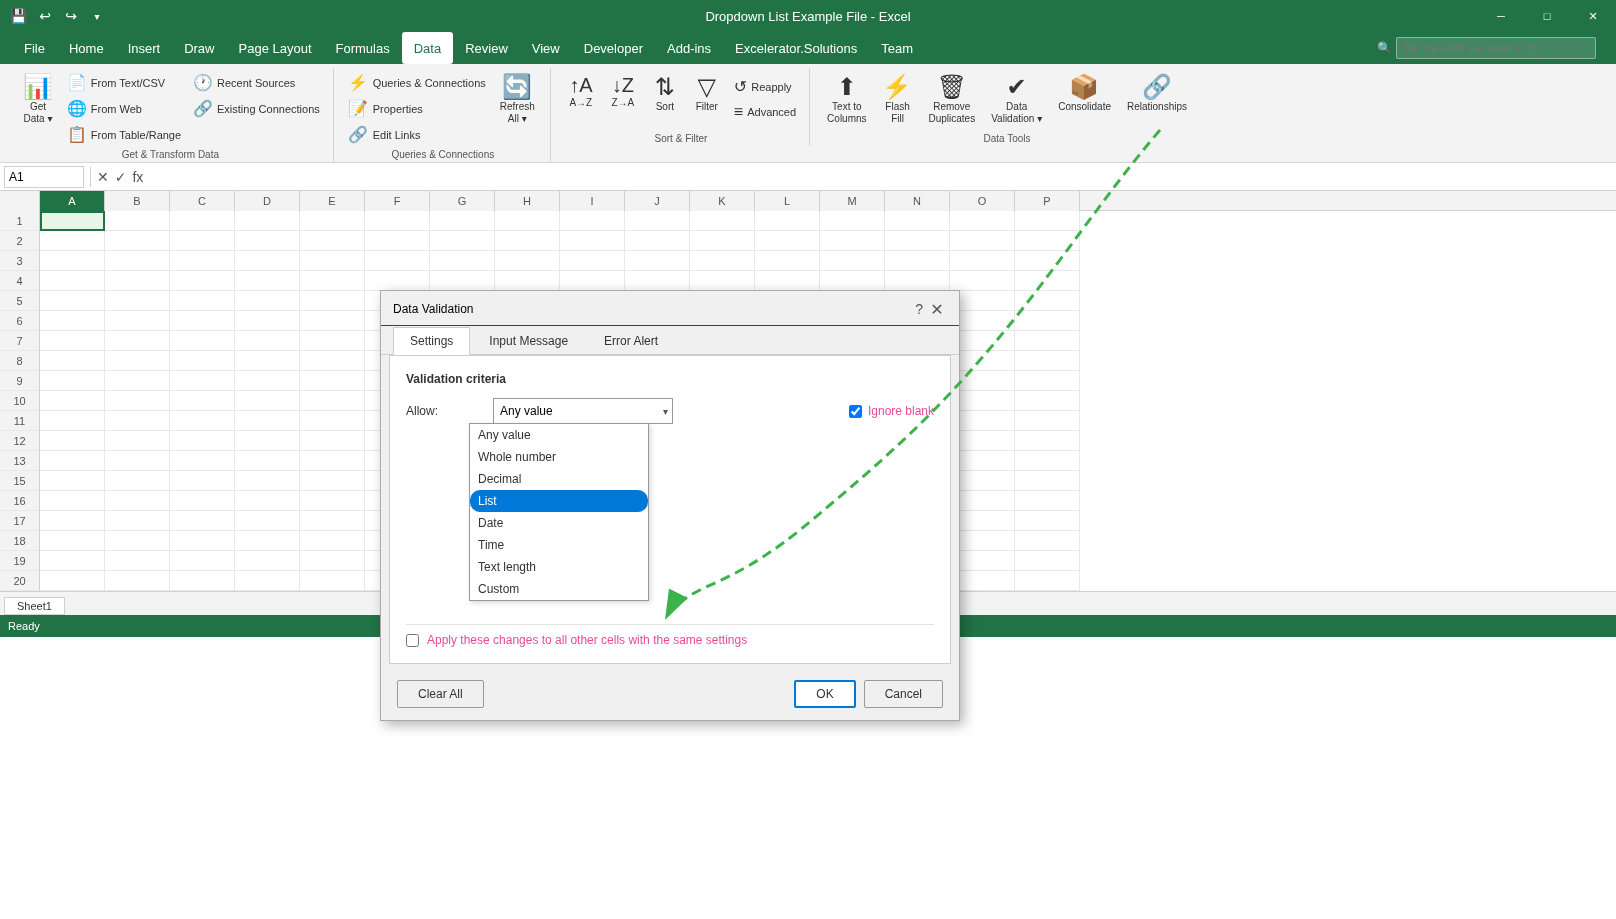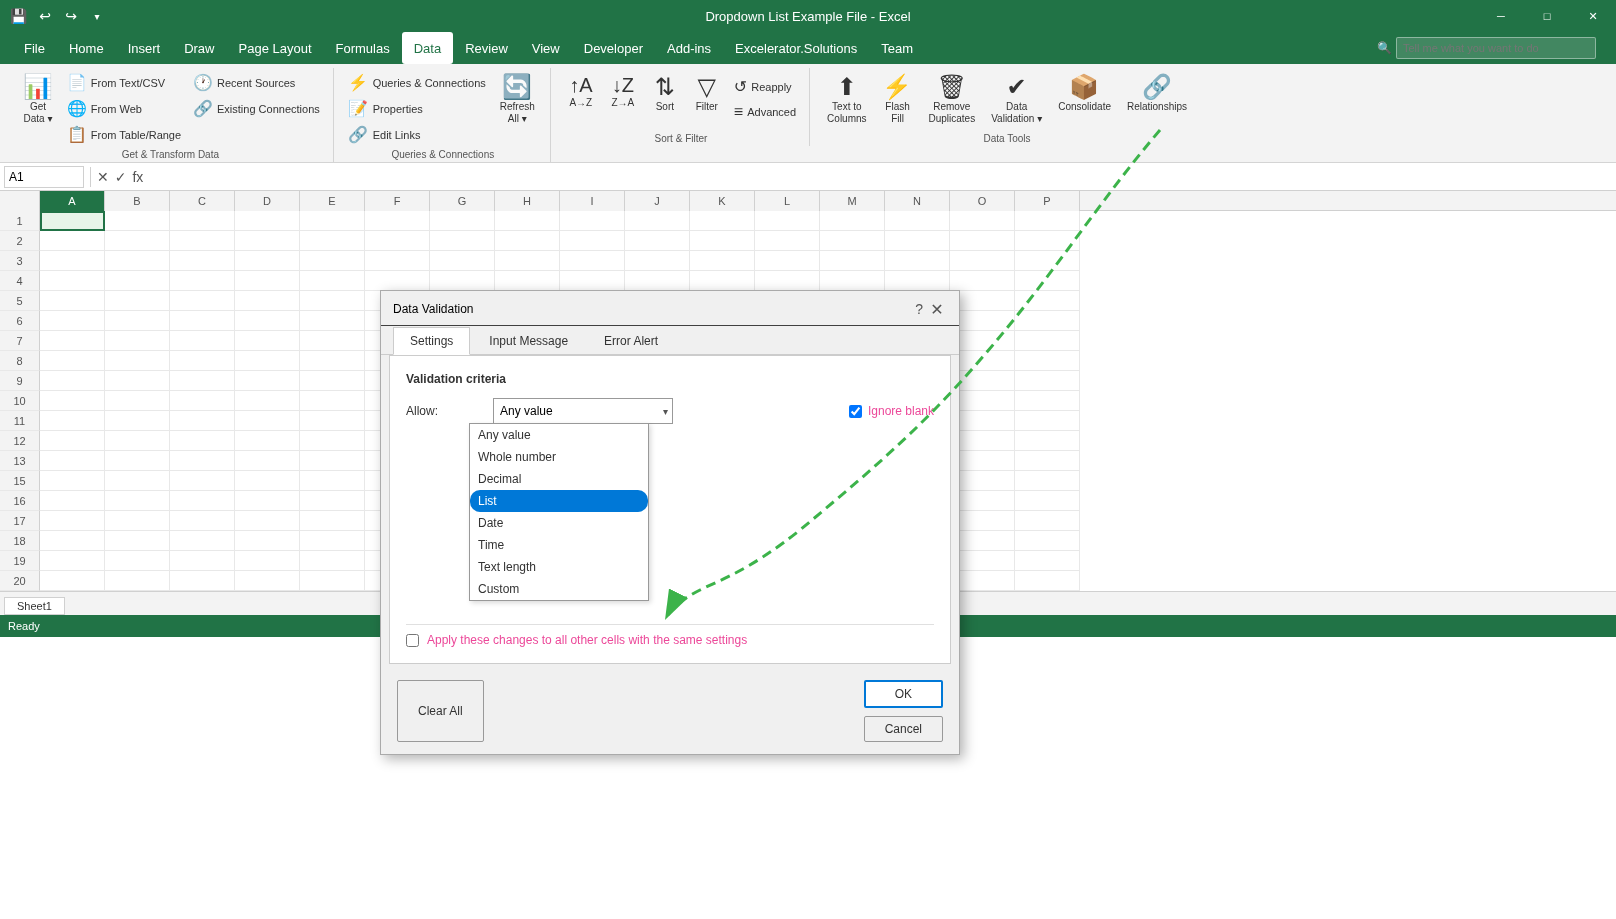--- a/index.html
+++ b/index.html
@@ -392,21 +392,20 @@
     .dialog-footer {
       display: flex;
       justify-content: center;
       padding: 8px 16px 12px;
       gap: 8px;
     }
     .dialog-footer-right {
       margin-left: auto;
       display: flex;
       gap: 8px;
-      flex-direction: column;
     }
     .btn {
       padding: 5px 20px;
       font-size: 12px;
       cursor: pointer;
       border: 1px solid #999;
       background: #f0f0f0;
       color: #333;
       border-radius: 2px;
     }

